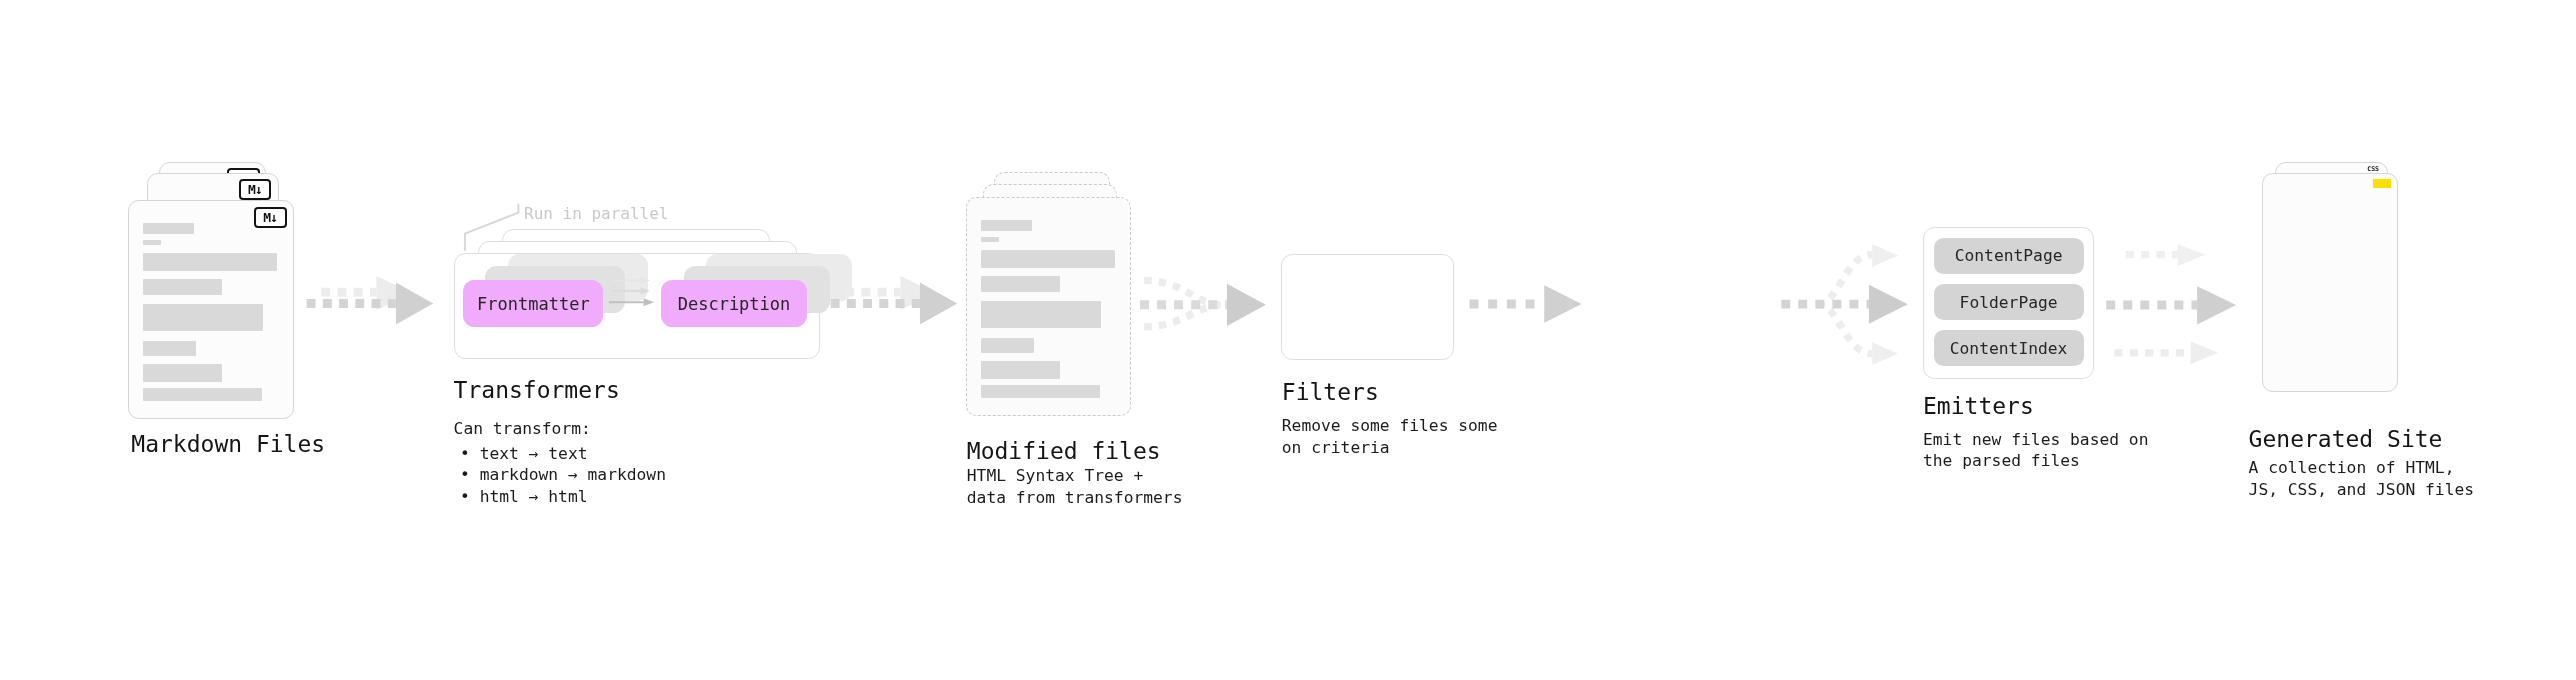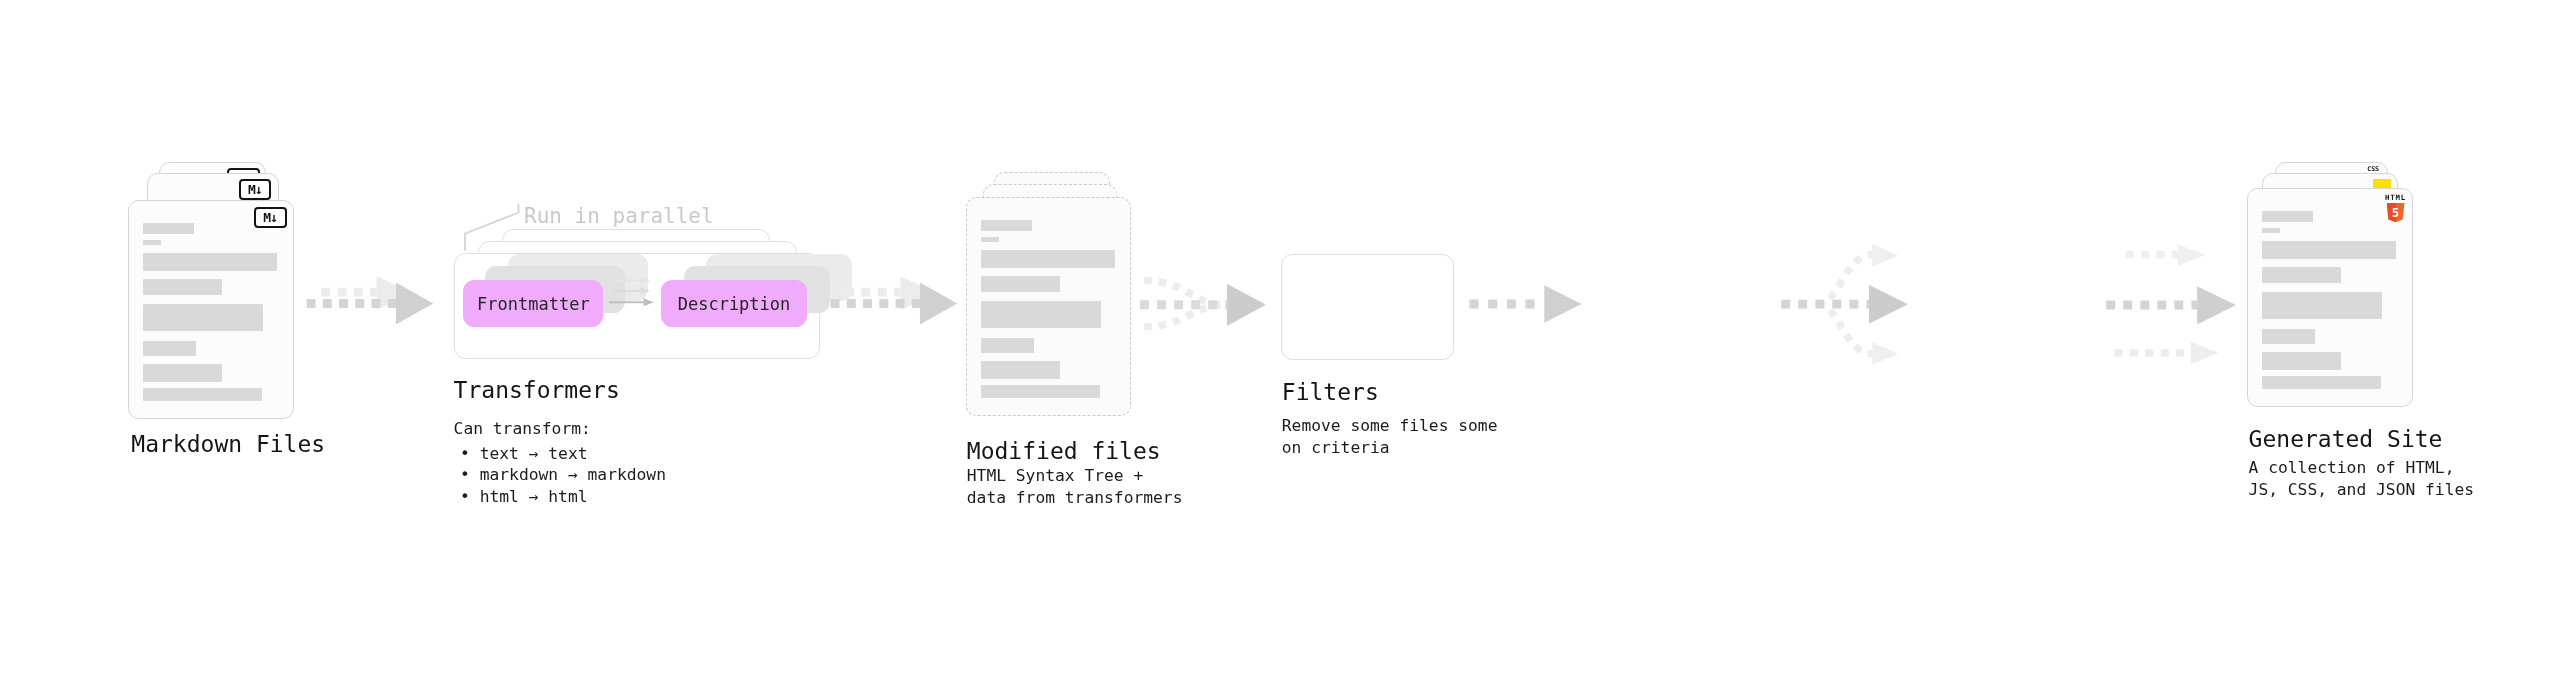--- a/index.html
+++ b/index.html
@@ -19,21 +19,21 @@
   .tpill{position:absolute;height:47px;border-radius:11.4px;display:flex;align-items:center;
          justify-content:center;font-size:17px;color:#262626;}
   .tpill.front{background:#f0abfc;}
   .tpill.mid{background:#e1e1e1;}
   .tpill.back{background:#ebebeb;}
   .epill{position:absolute;left:10.6px;width:150px;height:36px;background:#d4d4d4;border-radius:9.8px;
          display:flex;align-items:center;justify-content:center;font-size:16.3px;color:#262626;}
   .md-icon{position:absolute;width:32.5px;height:21px;border:2.4px solid #131313;border-radius:4.1px;
            background:#fff;display:flex;align-items:center;justify-content:center;
            font-weight:bold;font-size:13px;color:#131313;box-sizing:border-box;letter-spacing:-0.8px;}
-  .annotation{position:absolute;font-size:21px;color:#c9c9c9;white-space:nowrap;}
+  .annotation{position:absolute;font-size:16px;color:#c9c9c9;white-space:nowrap;}
 </style>
 </head>
 <body>
 
 <div class="canvas">
 
   <div class="stage" style="left:128px;top:162px;width:203px;height:341px">
     <div class="file-card" style="left:31px;top:0;width:107px">
       <div class="md-icon" style="left:67px;top:4.9px">M↓</div>
     </div>
@@ -150,55 +150,54 @@
 
   <svg class="abs" style="left:1778px;top:244px" width="138" height="126" viewBox="0 0 170 155">
     <path d="M 48,74 C 76,74 82,13 116,13" stroke="#ededed" stroke-width="9" stroke-dasharray="9 9" fill="none"></path>
     <polygon points="116,0 148,14 116,28" fill="#efefef"></polygon>
     <path d="M 48,74 C 76,74 82,135 116,135" stroke="#ededed" stroke-width="9" stroke-dasharray="9 9" fill="none"></path>
     <polygon points="116,121 148,135 116,149" fill="#efefef"></polygon>
     <line x1="4" y1="74" x2="112" y2="74" stroke="#d4d4d4" stroke-width="11" stroke-dasharray="11 10"></line>
     <polygon points="112,50 160,74 112,98" fill="#cccccc"></polygon>
   </svg>
 
+  <div class="stage" style="left:1923px;top:227px;width:211px;height:268px">
+    <div class="container-card" style="left:0;top:0;width:171px;height:152px"></div>
+    <div class="epill" style="top:10.6px">
+      <span>ContentPage</span>
+    </div>
+    <div class="epill" style="top:57px">
+      <span>FolderPage</span>
+    </div>
+    <div class="epill" style="top:103px">
+      <span>ContentIndex</span>
+    </div>
+    <div class="stage-label" style="left:0;top:167px">Emitters</div>
+    <div class="desc" style="left:0;top:202px">Emit new files based on</div>
+    <div class="desc" style="left:0;top:223px">the parsed files</div>
+  </div>
 
   <svg class="abs" style="left:2103px;top:244px" width="142" height="122" viewBox="0 0 175 150">
     <line x1="28" y1="13" x2="92" y2="13" stroke="#efefef" stroke-width="9" stroke-dasharray="10 9"></line>
     <polygon points="92,0 126,13 92,27" fill="#f0f0f0"></polygon>
     <line x1="4" y1="75" x2="116" y2="75" stroke="#d4d4d4" stroke-width="11" stroke-dasharray="11 10"></line>
     <polygon points="116,52 164,75 116,99" fill="#cfcfcf"></polygon>
     <line x1="14" y1="134" x2="106" y2="134" stroke="#ececec" stroke-width="9" stroke-dasharray="10 9"></line>
     <polygon points="108,120 142,134 108,148" fill="#eeeeee"></polygon>
   </svg>
 
   <div class="stage" style="left:2247px;top:162px;width:228px;height:349px">
     <div class="file-card" style="left:28px;top:0;width:113px">
       <div style="position:absolute;left:89px;top:3.3px;width:16.3px;text-align:center">
         <div style="font-size:6.5px;font-weight:bold;color:#111;line-height:6.5px">CSS</div>
         <div style="width:14.6px;height:3.3px;background:#2b5ce0;margin:0.8px auto 0"></div>
       </div>
     </div>
     <div class="file-card" style="left:14.6px;top:11.4px;width:136px">
       <div style="position:absolute;left:110px;top:4.9px;width:18px;height:9px;background:#ffdf00"></div>
     </div>
-    <div class="file-card" style="left:0;top:26px;width:166px">
-      <div style="position:absolute;left:137px;top:4.9px;width:21px;text-align:center">
-        <div style="font-size:7.3px;font-weight:bold;letter-spacing:0.8px;color:#111;line-height:8.1px">HTML</div>
-        <div style="width:18px;height:19.5px;margin:0.8px auto 0;background:linear-gradient(90deg,#e44d26 50%,#f16529 50%);clip-path:polygon(0 0,100% 0,90% 86%,50% 100%,10% 86%);color:#fff;font-size:12.2px;font-weight:bold;display:flex;align-items:center;justify-content:center">5</div>
-      </div>
-      <div class="bars">
-          <div class="bar" style="width: 51px; height: 11.4px; margin-bottom: 5.7px;"></div>
-          <div class="bar" style="width: 18px; height: 4.9px; margin-bottom: 8.1px;"></div>
-          <div class="bar" style="width: 134px; height: 18px; margin-bottom: 8.1px;"></div>
-          <div class="bar" style="width: 79px; height: 16.3px; margin-bottom: 9px;"></div>
-          <div class="bar" style="width: 120px; height: 27px; margin-bottom: 9.8px;"></div>
-          <div class="bar" style="width: 53px; height: 14.6px; margin-bottom: 8.1px;"></div>
-          <div class="bar" style="width: 79px; height: 18px; margin-bottom: 6.5px;"></div>
-          <div class="bar" style="width: 119px; height: 13px; margin-bottom: 0px;"></div>
-        </div>
-    </div>
     <div class="stage-label" style="left:1.6px;top:265px">Generated Site</div>
     <div class="desc" style="left:1.6px;top:295px">A collection of HTML,</div>
     <div class="desc" style="left:1.6px;top:317px">JS, CSS, and JSON files</div>
   </div>
 
 </div>
 
 
 </body></html>

